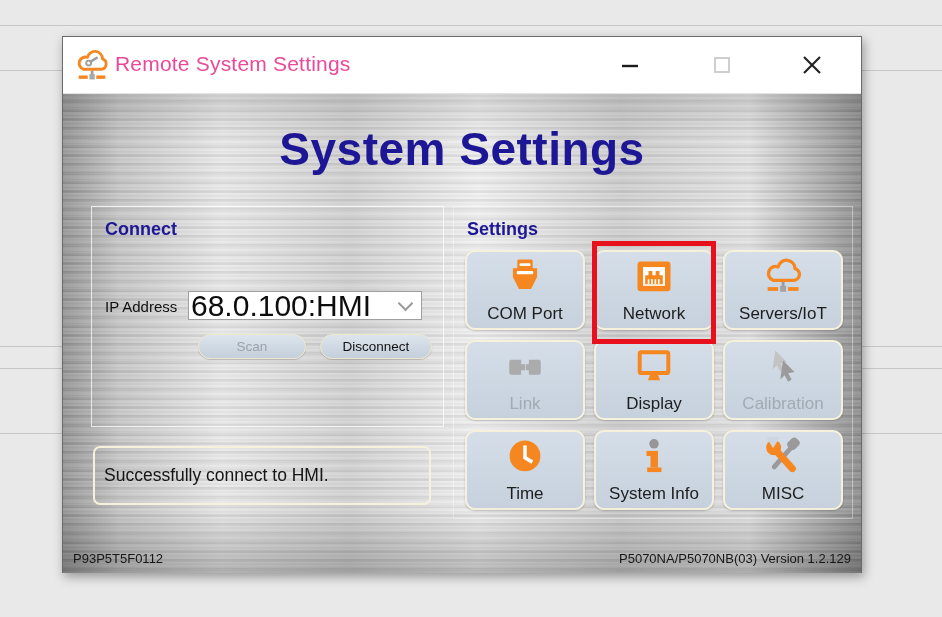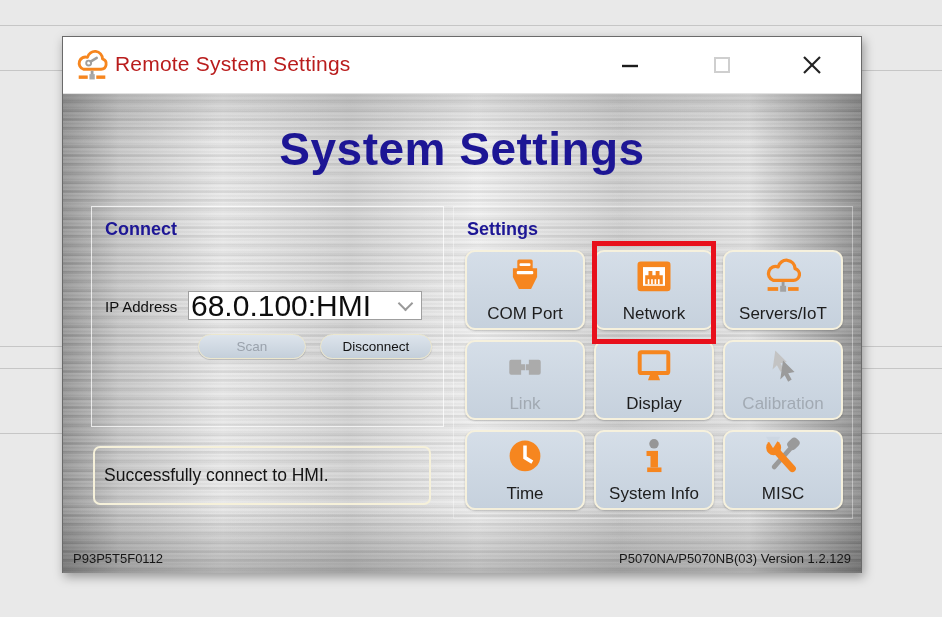--- a/index.html
+++ b/index.html
@@ -17,21 +17,21 @@
     position:absolute;left:62px;top:36px;width:800px;height:537px;
     border:1px solid #6a6a6a;
     box-shadow:2px 4px 10px rgba(0,0,0,.35);
     background:#fff;box-sizing:border-box;
   }
   .titlebar{
     position:relative;height:56px;background:#ffffff;border-bottom:1px solid #e2e2e2;
   }
   .app-icon{position:absolute;left:10px;top:9px;}
   .title-text{
-    position:absolute;left:52px;top:15px;font-size:21px;color:#b91c1c;letter-spacing:.2px;
+    position:absolute;left:52px;top:15px;font-size:21px;color:#ec4899;letter-spacing:.2px;
   }
   .win-btn{position:absolute;top:13px;width:30px;height:30px;display:flex;align-items:center;justify-content:center;cursor:default;}
   .btn-min{left:552px;}
   .btn-max{left:644px;}
   .btn-close{left:734px;}
 
   
   .metal{
     position:relative;height:479px;
     background:

